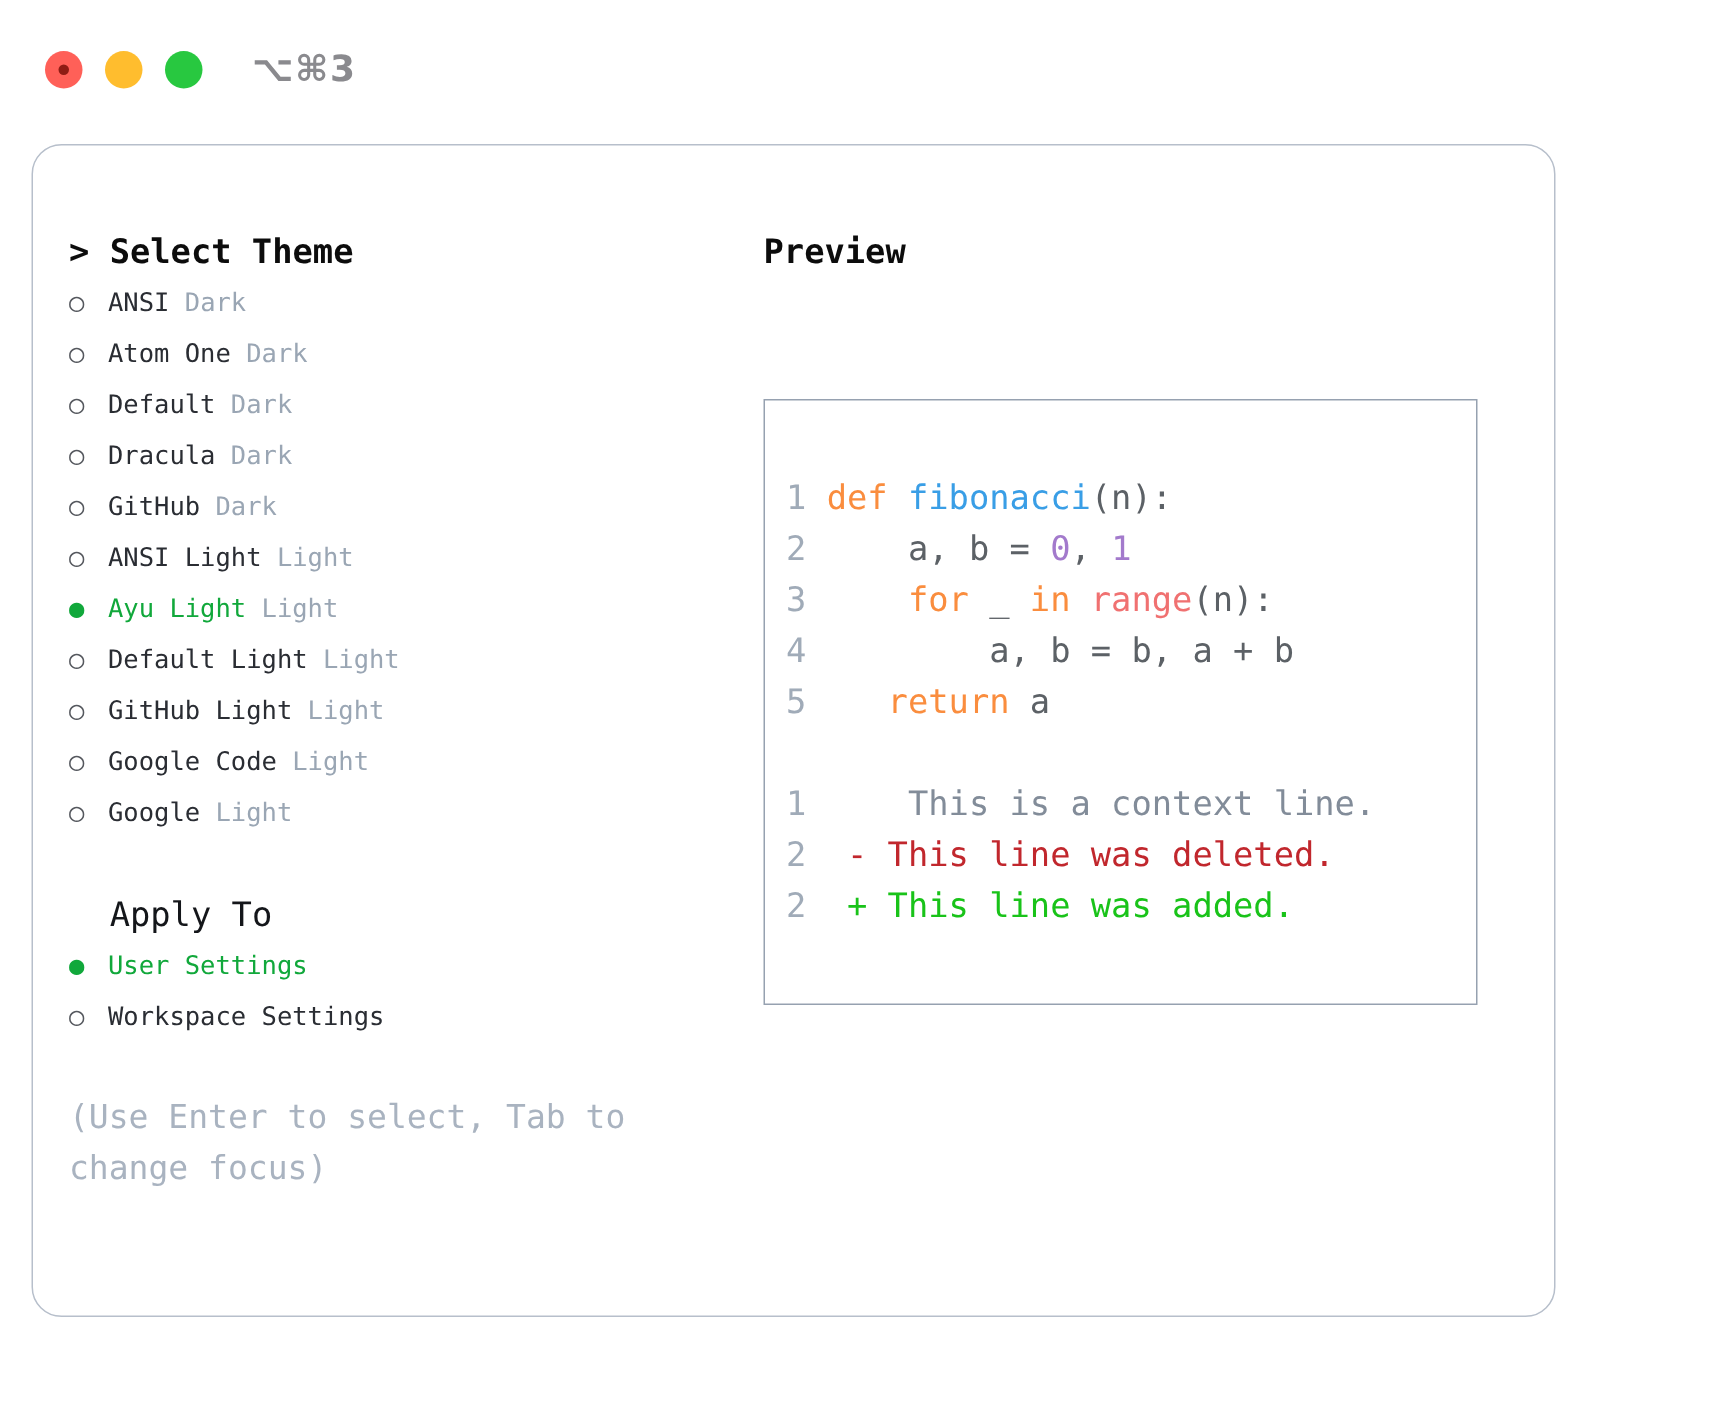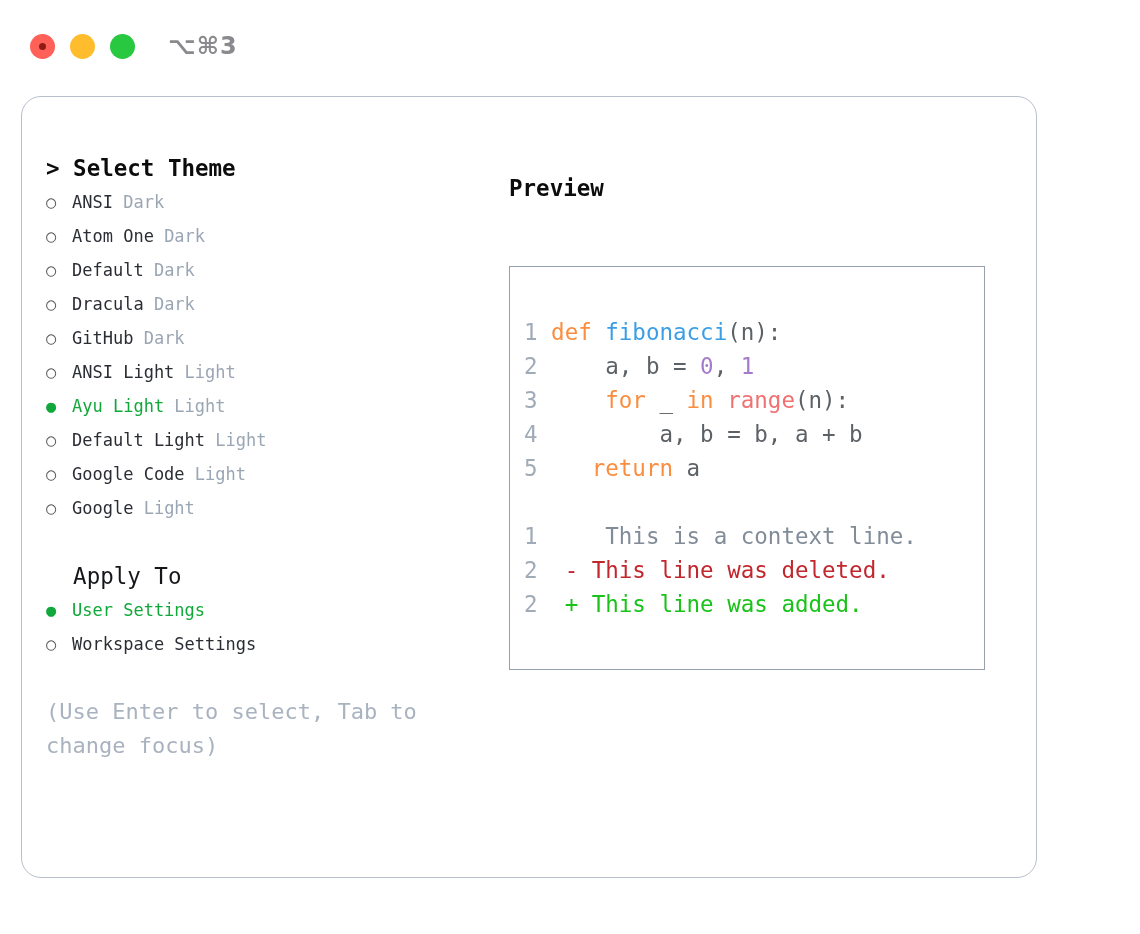--- a/index.html
+++ b/index.html
@@ -148,21 +148,20 @@
     left: 487px;
     top: 54px;
     width: 480px;
   }
 
   .preview-head {
     font-size: 22.5px;
     line-height: 34px;
     font-weight: 700;
     color: #0c0c0c;
-    margin-top: 20px;
   }
 
   .preview-box {
     position: absolute;
     left: 0;
     top: 115px;
     width: 476px;
     height: 404px;
     border: 1.6px solid #96a1b0;
     box-sizing: border-box;
@@ -213,20 +212,21 @@
 
         <div id="theme-list">
             <div class="opt-row"><span class="marker unsel">○</span><span class="opt-name">ANSI </span><span class="opt-tag">Dark</span></div>
             <div class="opt-row"><span class="marker unsel">○</span><span class="opt-name">Atom One </span><span class="opt-tag">Dark</span></div>
             <div class="opt-row"><span class="marker unsel">○</span><span class="opt-name">Default </span><span class="opt-tag">Dark</span></div>
             <div class="opt-row"><span class="marker unsel">○</span><span class="opt-name">Dracula </span><span class="opt-tag">Dark</span></div>
             <div class="opt-row"><span class="marker unsel">○</span><span class="opt-name">GitHub </span><span class="opt-tag">Dark</span></div>
             <div class="opt-row"><span class="marker unsel">○</span><span class="opt-name">ANSI Light </span><span class="opt-tag">Light</span></div>
             <div class="opt-row"><span class="marker sel">●</span><span class="opt-name sel">Ayu Light </span><span class="opt-tag">Light</span></div>
             <div class="opt-row"><span class="marker unsel">○</span><span class="opt-name">Default Light </span><span class="opt-tag">Light</span></div>
+            <div class="opt-row"><span class="marker unsel">○</span><span class="opt-name">GitHub Light </span><span class="opt-tag">Light</span></div>
             <div class="opt-row"><span class="marker unsel">○</span><span class="opt-name">Google Code </span><span class="opt-tag">Light</span></div>
             <div class="opt-row"><span class="marker unsel">○</span><span class="opt-name">Google </span><span class="opt-tag">Light</span></div>
           </div>
 
         <div class="spacer-sm"></div>
 
         <div class="apply-head">  <span>Apply To</span></div>
 
         <div id="apply-list">
             <div class="opt-row"><span class="marker sel">●</span><span class="opt-name sel">User Settings</span></div>

